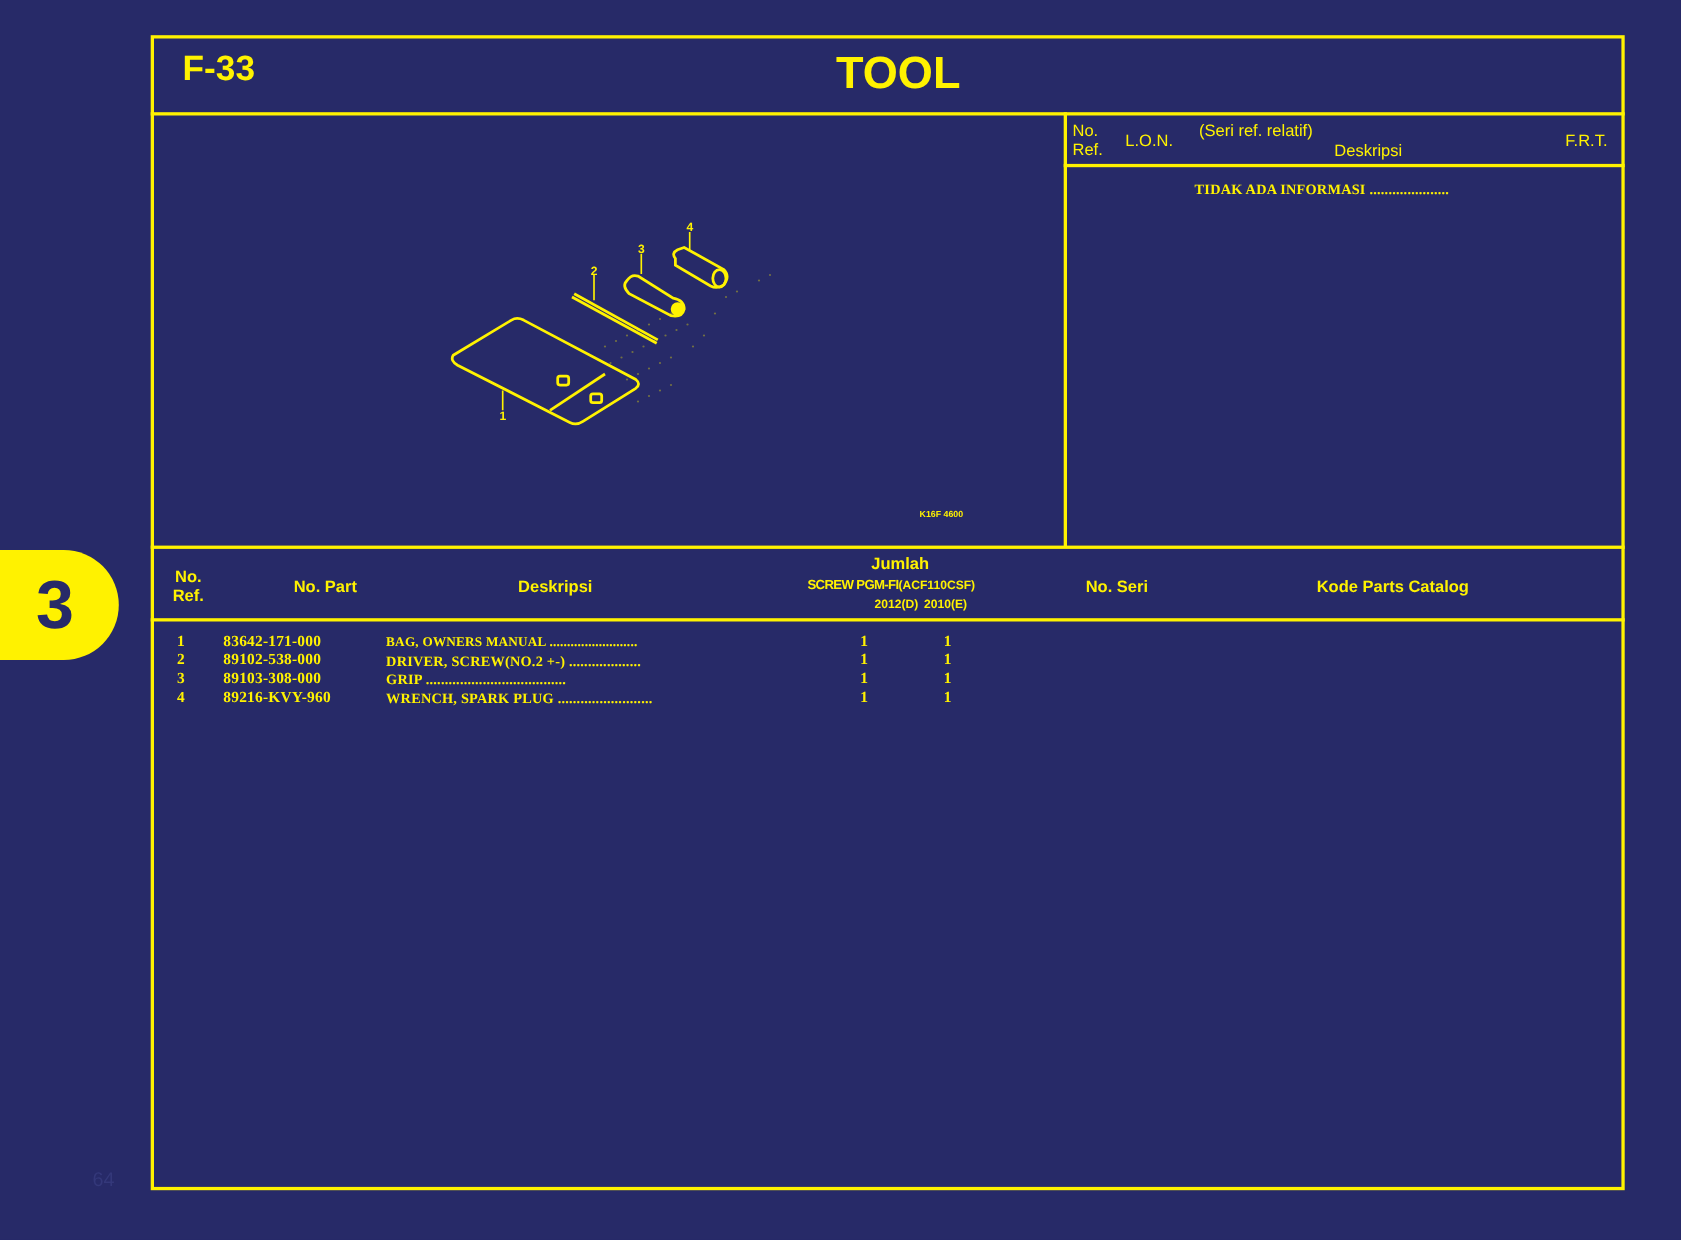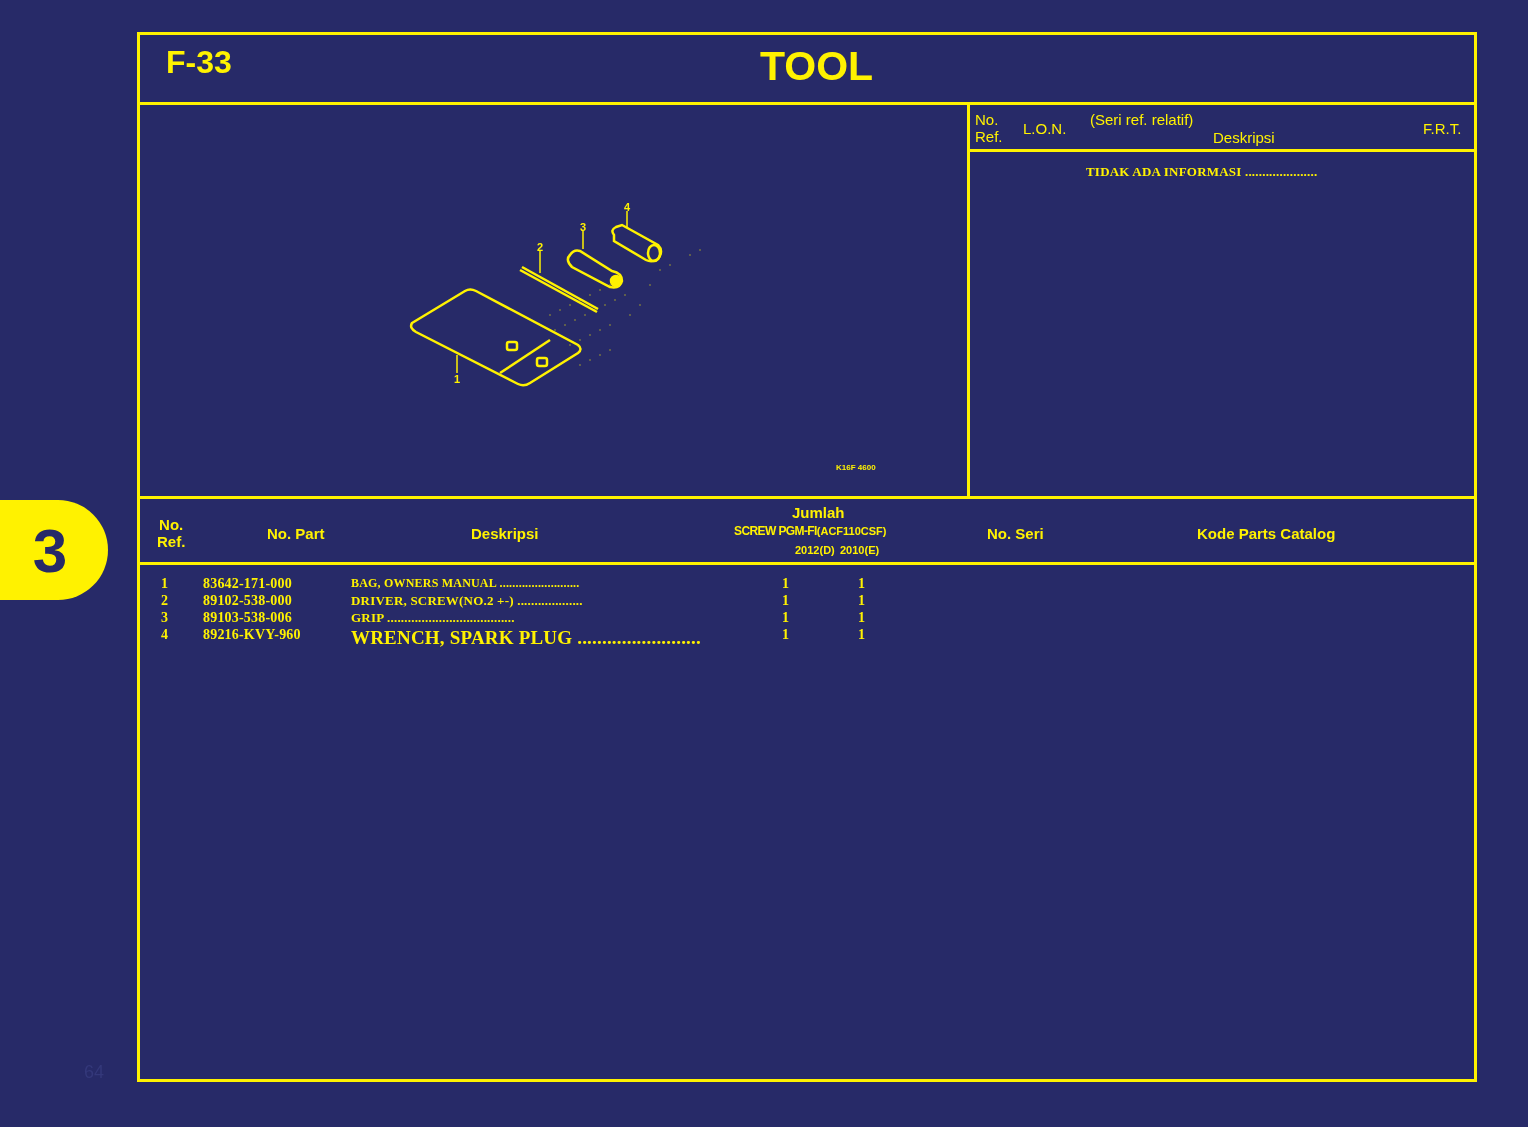--- a/index.html
+++ b/index.html
@@ -142,27 +142,27 @@
   </div>
   <div class="row" style="top:17px;">
     <span style="left:161px;">2</span>
     <span style="left:203px;">89102-538-000</span>
     <span style="left:351px; font-size:13px;">DRIVER, SCREW(NO.2 +-) ...................</span>
     <span style="left:782px;">1</span>
     <span style="left:858px;">1</span>
   </div>
   <div class="row" style="top:34px;">
     <span style="left:161px;">3</span>
-    <span style="left:203px;">89103-538-006</span>
+    <span style="left:203px;">89103-308-000</span>
     <span style="left:351px; font-size:13px;">GRIP .....................................</span>
     <span style="left:782px;">1</span>
     <span style="left:858px;">1</span>
   </div>
   <div class="row" style="top:51px;">
     <span style="left:161px;">4</span>
     <span style="left:203px;">89216-KVY-960</span>
-    <span style="left:351px; font-size:19px;">WRENCH, SPARK PLUG .........................</span>
+    <span style="left:351px; font-size:13px;">WRENCH, SPARK PLUG .........................</span>
     <span style="left:782px;">1</span>
     <span style="left:858px;">1</span>
   </div>
 </div>
 
 <div class="abs faint" style="left:84px; top:1062px; font-size:18px;">64</div>
 
 </body></html>

